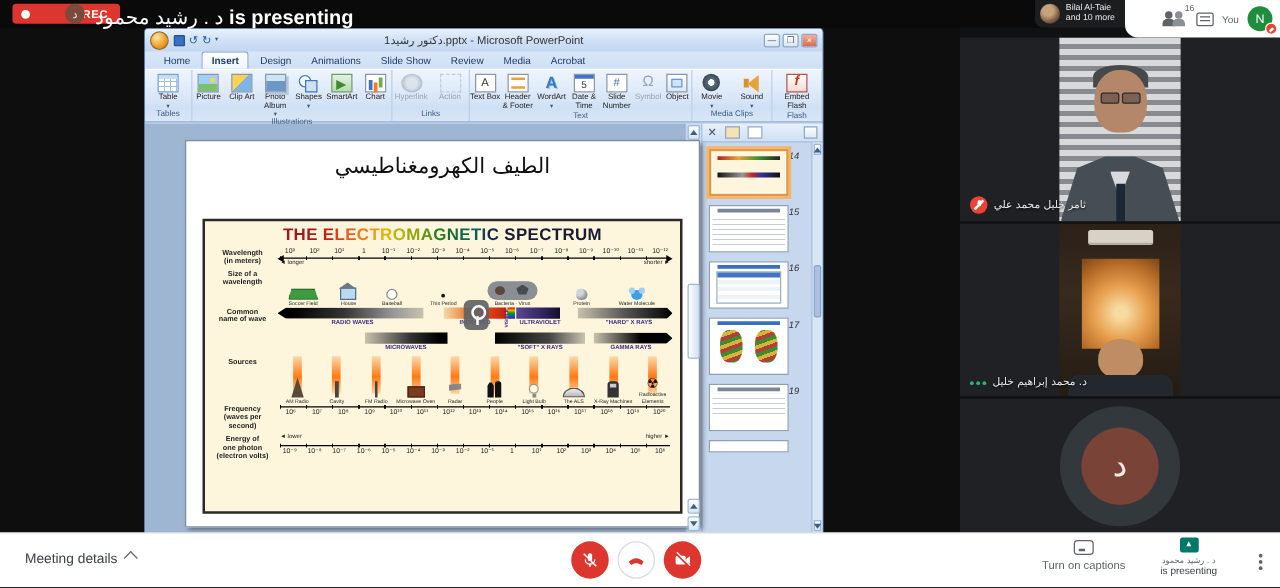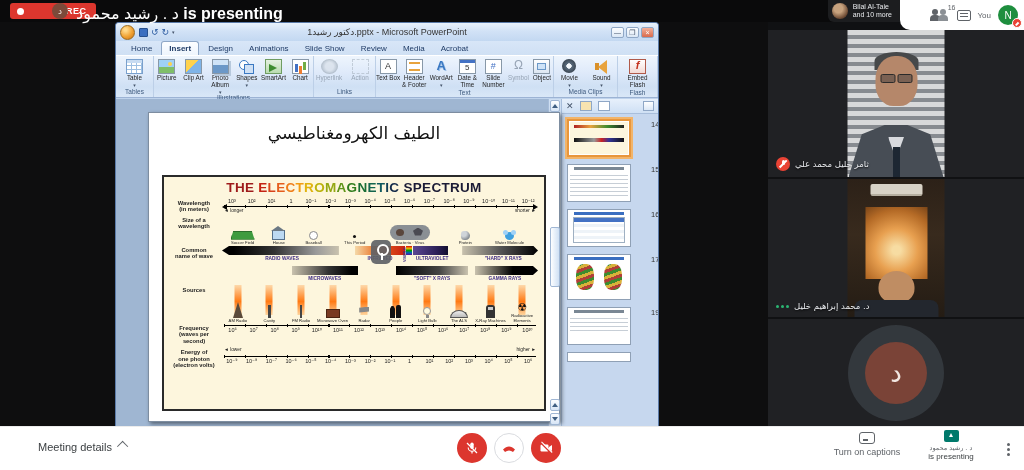--- a/index.html
+++ b/index.html
@@ -115,21 +115,21 @@
 
   
   .thumb-panel { width:97px; background:#c6d7ee; border-left:1px solid #a8bedb; display:flex; flex-direction:column; }
   .tp-header { height:15px; background:linear-gradient(#e7f0fb,#cfe0f4); border-bottom:1px solid #a8bedb; display:flex; align-items:center; padding:0 4px; gap:6px; }
   .tp-x { font-size:9px; color:#44546a; line-height:10px; }
   .tp-tab { width:12px; height:10px; border:1px solid #8fa7c6; background:#fff; }
   .tp-tab.sel { background:#f7e3b0; }
   .tp-restore { margin-left:auto; width:11px; height:10px; border:1px solid #8fa7c6; background:linear-gradient(#fff,#dce8f6); }
   .tp-body { flex:1; position:relative; display:flex; }
   .tp-list { flex:1; padding:5px 2px 0 5px; display:flex; flex-direction:column; gap:7px; }
-  .trow { display:flex; align-items:flex-start; gap:20px; }
+  .trow { display:flex; align-items:flex-start; gap:0;font-style:italic; }
   .thumb { width:64px; height:38px; background:#fff; border:1px solid #8fa0b5; position:relative; overflow:hidden; }
   .trow.sel .thumb { border:2px solid #e8963c; box-shadow:0 0 0 2px #f2b469; }
   .tnum { font-size:7.5px; color:#333; margin-top:1px; }
   .tp-scroll { width:9px; background:#d8e6f7; border-left:1px solid #a8bedb; display:flex; flex-direction:column; }
   .tps-btn { height:9px; background:linear-gradient(#fdfeff,#d7e5f6); border:1px solid #9fb6d4; margin:1px; position:relative; }
   .tps-track { flex:1; position:relative; }
   .tps-thumb { position:absolute; left:1px; right:1px; top:30%; height:42px; background:#aac2e0; border:1px solid #89a6c9; border-radius:2px; }
   
   .mini-em { position:absolute; inset:1px; background:#fdf6dd; }
   .mini-em::before { content:""; position:absolute; left:4px; right:4px; top:3px; height:3px; background:linear-gradient(90deg,#b02020,#e8a33d,#3d8c2f,#222); }
@@ -242,21 +242,21 @@
   .vlabel { position:absolute; left:8px; bottom:6px; display:flex; align-items:center; gap:5px; z-index:3; }
   .vname { color:#e8eaed; font-size:8.5px; font-family:"DejaVu Sans",sans-serif; text-shadow:0 1px 2px rgba(0,0,0,.8); }
   .mic-off-badge { width:14px; height:14px; border-radius:50%; background:#ea4335; position:relative; flex:none; }
   .mic-off-badge::before { content:""; position:absolute; left:5.5px; top:3px; width:3px; height:5px; background:#fff; border-radius:2px; }
   .mic-off-badge::after { content:""; position:absolute; left:2px; top:6px; width:10px; height:1.5px; background:#fff; transform:rotate(-45deg); }
   .speak-dots { display:flex; gap:2px; align-items:center; }
   .speak-dots i { width:3px; height:3px; border-radius:50%; background:#2bb673; }
 
   
   #bottombar { position:absolute; top:426px; left:0; width:1024px; height:44px; background:#fff; border-top:1px solid #ececec; }
-  .meet-details { position:absolute; left:38px; top:14px; font-size:11px; color:#3c4043; display:flex; align-items:flex-start; gap:8px; }
+  .meet-details { position:absolute; left:20px; top:14px; font-size:11px; color:#3c4043; display:flex; align-items:flex-start; gap:8px; }
   .chev-up { width:8px; height:8px; border-left:1.5px solid #5f6368; border-top:1.5px solid #5f6368; transform:rotate(45deg) translateY(2px); }
   .ctl { position:absolute; top:432px; width:30px; height:30px; border-radius:50%; display:flex; align-items:center; justify-content:center; }
   .ctl.red { background:#dc362e; }
   .ctl.white { background:#fff; border:1px solid #dadce0; }
   #bottombar .ctl { top:6px; }
   .cap-chip { position:absolute; left:822px; top:5px; width:90px; display:flex; flex-direction:column; align-items:center; gap:3px; }
   .cc-ico { width:16px; height:12px; border:1.5px solid #5f6368; border-radius:3px; position:relative; }
   .cc-ico::after { content:""; position:absolute; left:2.5px; bottom:2.5px; width:5px; height:1.5px; background:#5f6368; box-shadow:7px 0 0 -1px #5f6368; }
   .cap-lbl { font-size:9px; color:#5f6368; white-space:nowrap; }
   .present-chip { position:absolute; left:915px; top:3px; width:72px; display:flex; flex-direction:column; align-items:center; }

